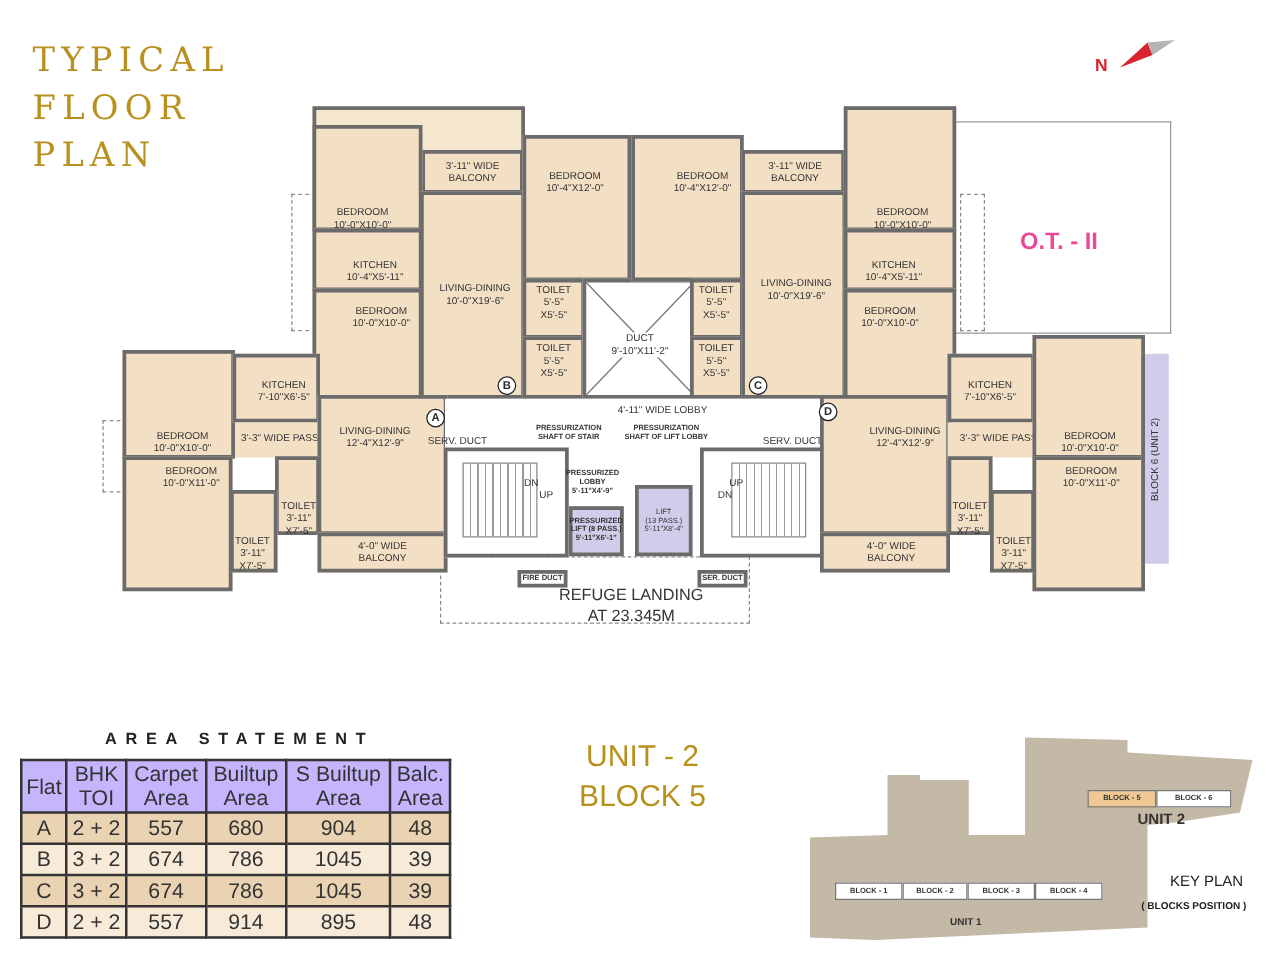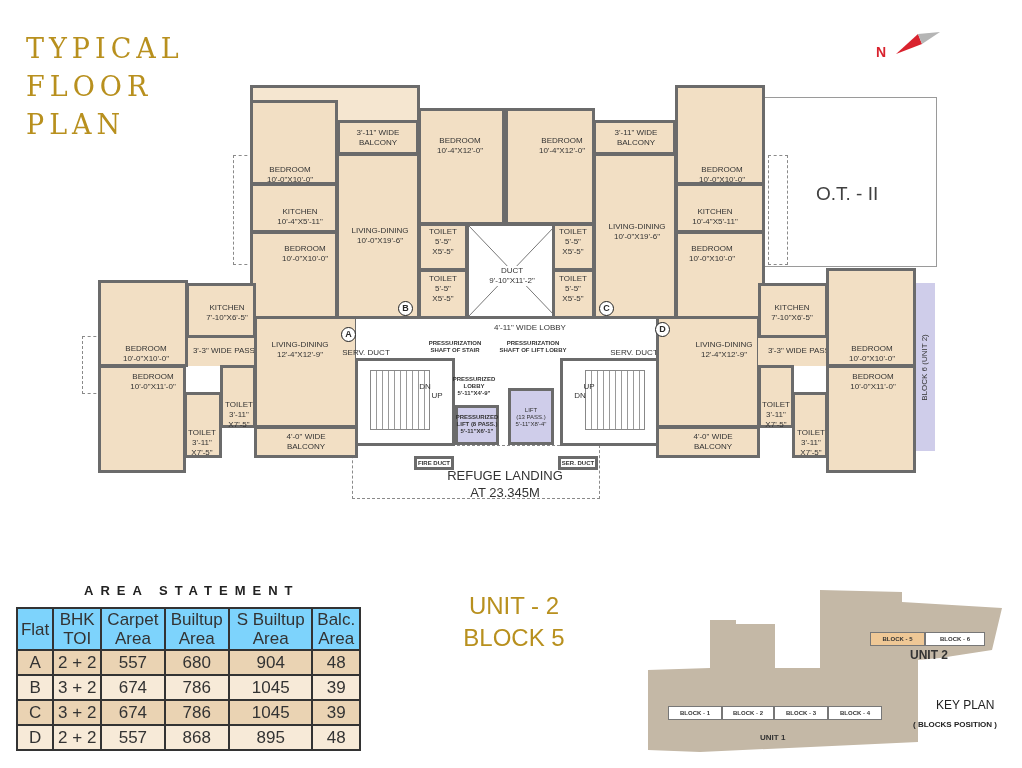--- a/index.html
+++ b/index.html
@@ -19,31 +19,31 @@
   .room.white { background: #ffffff; }
   .room.lav { background: #cfcdea; border-color: #6b6b6b; }
   .room.nob { border-color: transparent; }
   .lbl { position: absolute; font-size: 8px; line-height: 10px; text-align: center; color: #333; white-space: nowrap; transform: translateX(-50%); }
   .lbl.sm { font-size: 6px; line-height: 7px; font-weight: bold; }
   .lbl.big { font-size: 13px; line-height: 17px; font-family: "Liberation Sans Narrow", "Liberation Sans", sans-serif; }
   .dash { position: absolute; border: 1px dashed #8a8a8a; background: transparent; }
   .marker { position: absolute; width: 15px; height: 15px; border-radius: 50%; border: 1.5px solid #222; background: #fff;
     font-size: 9px; font-weight: bold; text-align: center; line-height: 12px; }
   .ot { position: absolute; left: 762px; top: 97px; width: 175px; height: 170px; border: 1px solid #9a9a9a; border-left: none; }
-  .ot-label { position: absolute; left: 816px; top: 183px; font-size: 19px; color: #404040; }
+  .ot-label { position: absolute; left: 816px; top: 183px; font-size: 19px; color: #ec4899; font-weight: bold; }
   .block6 { position: absolute; left: 913px; top: 283px; width: 22px; height: 168px; background: #cfcdea; border-left: 3px solid #6b6b6b; }
   .block6-label { position: absolute; left: 913px; top: 283px; width: 22px; height: 168px; display: flex; align-items: center; justify-content: center; }
   .block6-label span { transform: rotate(-90deg); white-space: nowrap; font-size: 8px; color: #333; }
   .stair { position: absolute; background: repeating-linear-gradient(90deg, #fff 0 5px, #9a9a9a 5px 6px); border: 1px solid #888; }
 
   
   .area-title { position: absolute; left: 84px; top: 583px; font-size: 13px; font-weight: bold; letter-spacing: 7px; color: #222; }
   table.area { position: absolute; left: 16px; top: 607px; width: 345px; border-collapse: collapse; border: 2px solid #333; }
   table.area th, table.area td { border: 2px solid #333; text-align: center; font-size: 17px; color: #333; font-weight: normal; }
-  table.area th { background: #7dd3fc; line-height: 19px; padding: 1px 0; }
+  table.area th { background: #c4b5fd; line-height: 19px; padding: 1px 0; }
   table.area td { line-height: 23px; }
   table.area tbody tr:nth-child(odd) td { background: #ead3b3; }
   table.area tbody tr:nth-child(even) td { background: #f7ead8; }
 
   .unit-block { position: absolute; left: 404px; top: 590px; width: 220px; text-align: center; color: #b8901e; font-weight: normal; }
   .unit-block .l1 { font-size: 24px; line-height: 31px; }
   .unit-block .l2 { font-size: 24px; line-height: 33px; }
   .unit-block .l3 { font-size: 18px; line-height: 22px; }
 
   
@@ -233,21 +233,21 @@
       <td>3 + 2</td>
       <td>674</td>
       <td>786</td>
       <td>1045</td>
       <td>39</td>
     </tr>
     <tr>
       <td>D</td>
       <td>2 + 2</td>
       <td>557</td>
-      <td>868</td>
+      <td>914</td>
       <td>895</td>
       <td>48</td>
     </tr>
   </tbody>
 </table>
 
 <div class="unit-block">
   <div class="l1">UNIT - 2</div>
   <div class="l2">BLOCK 5</div>
 </div>

